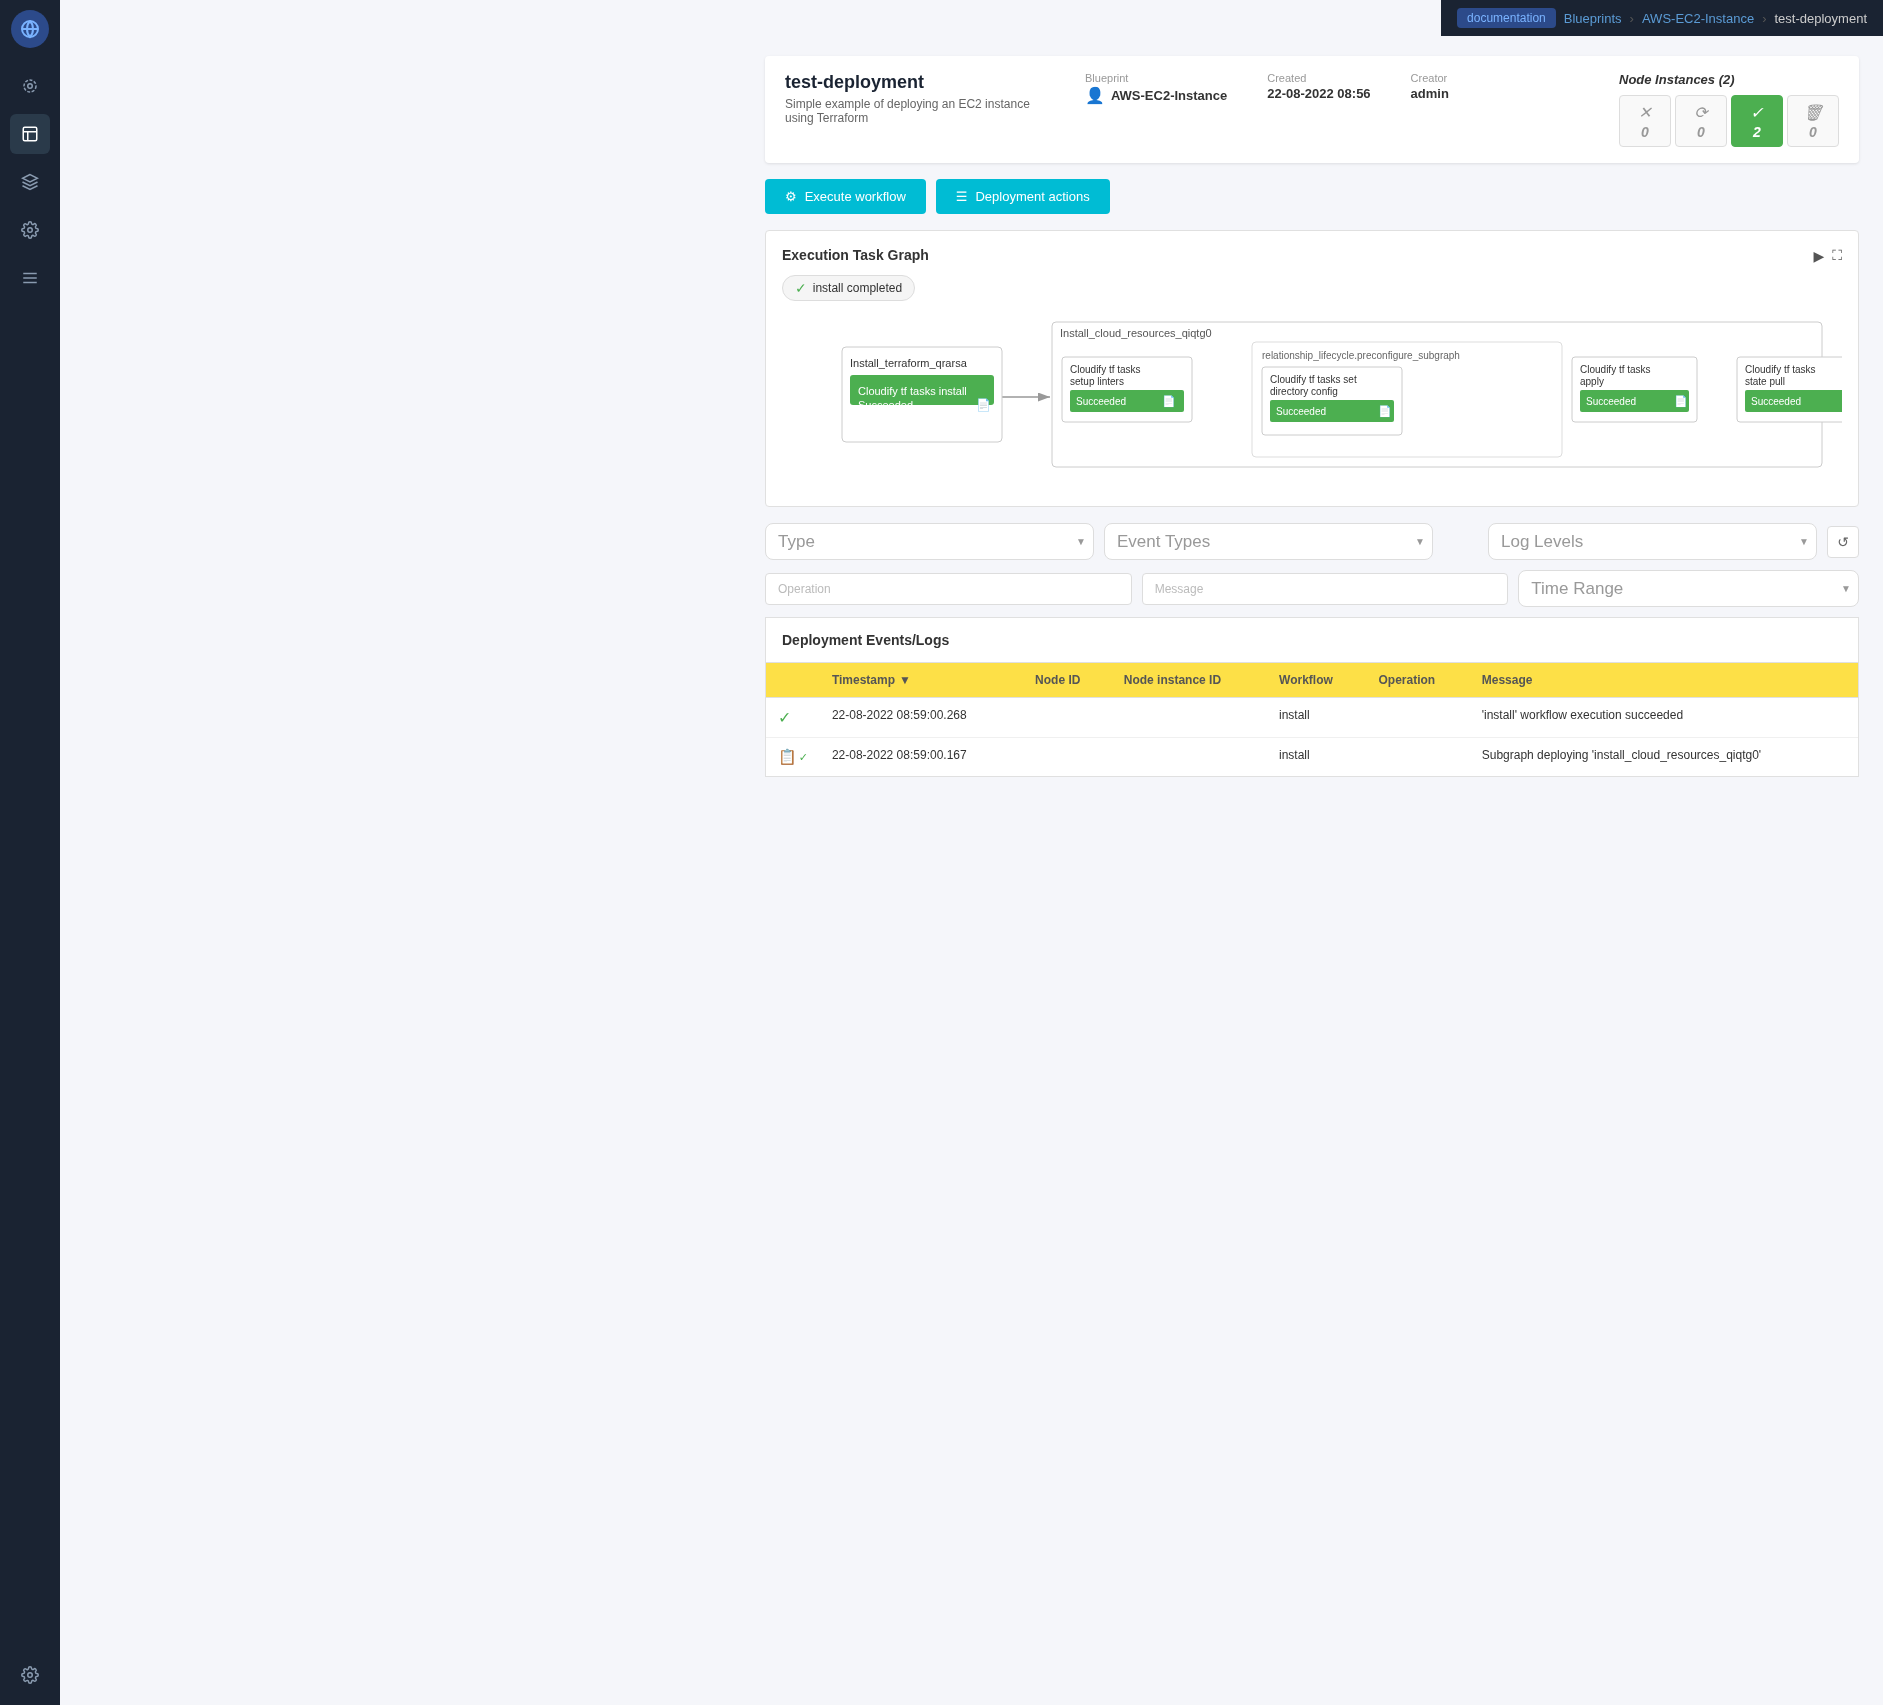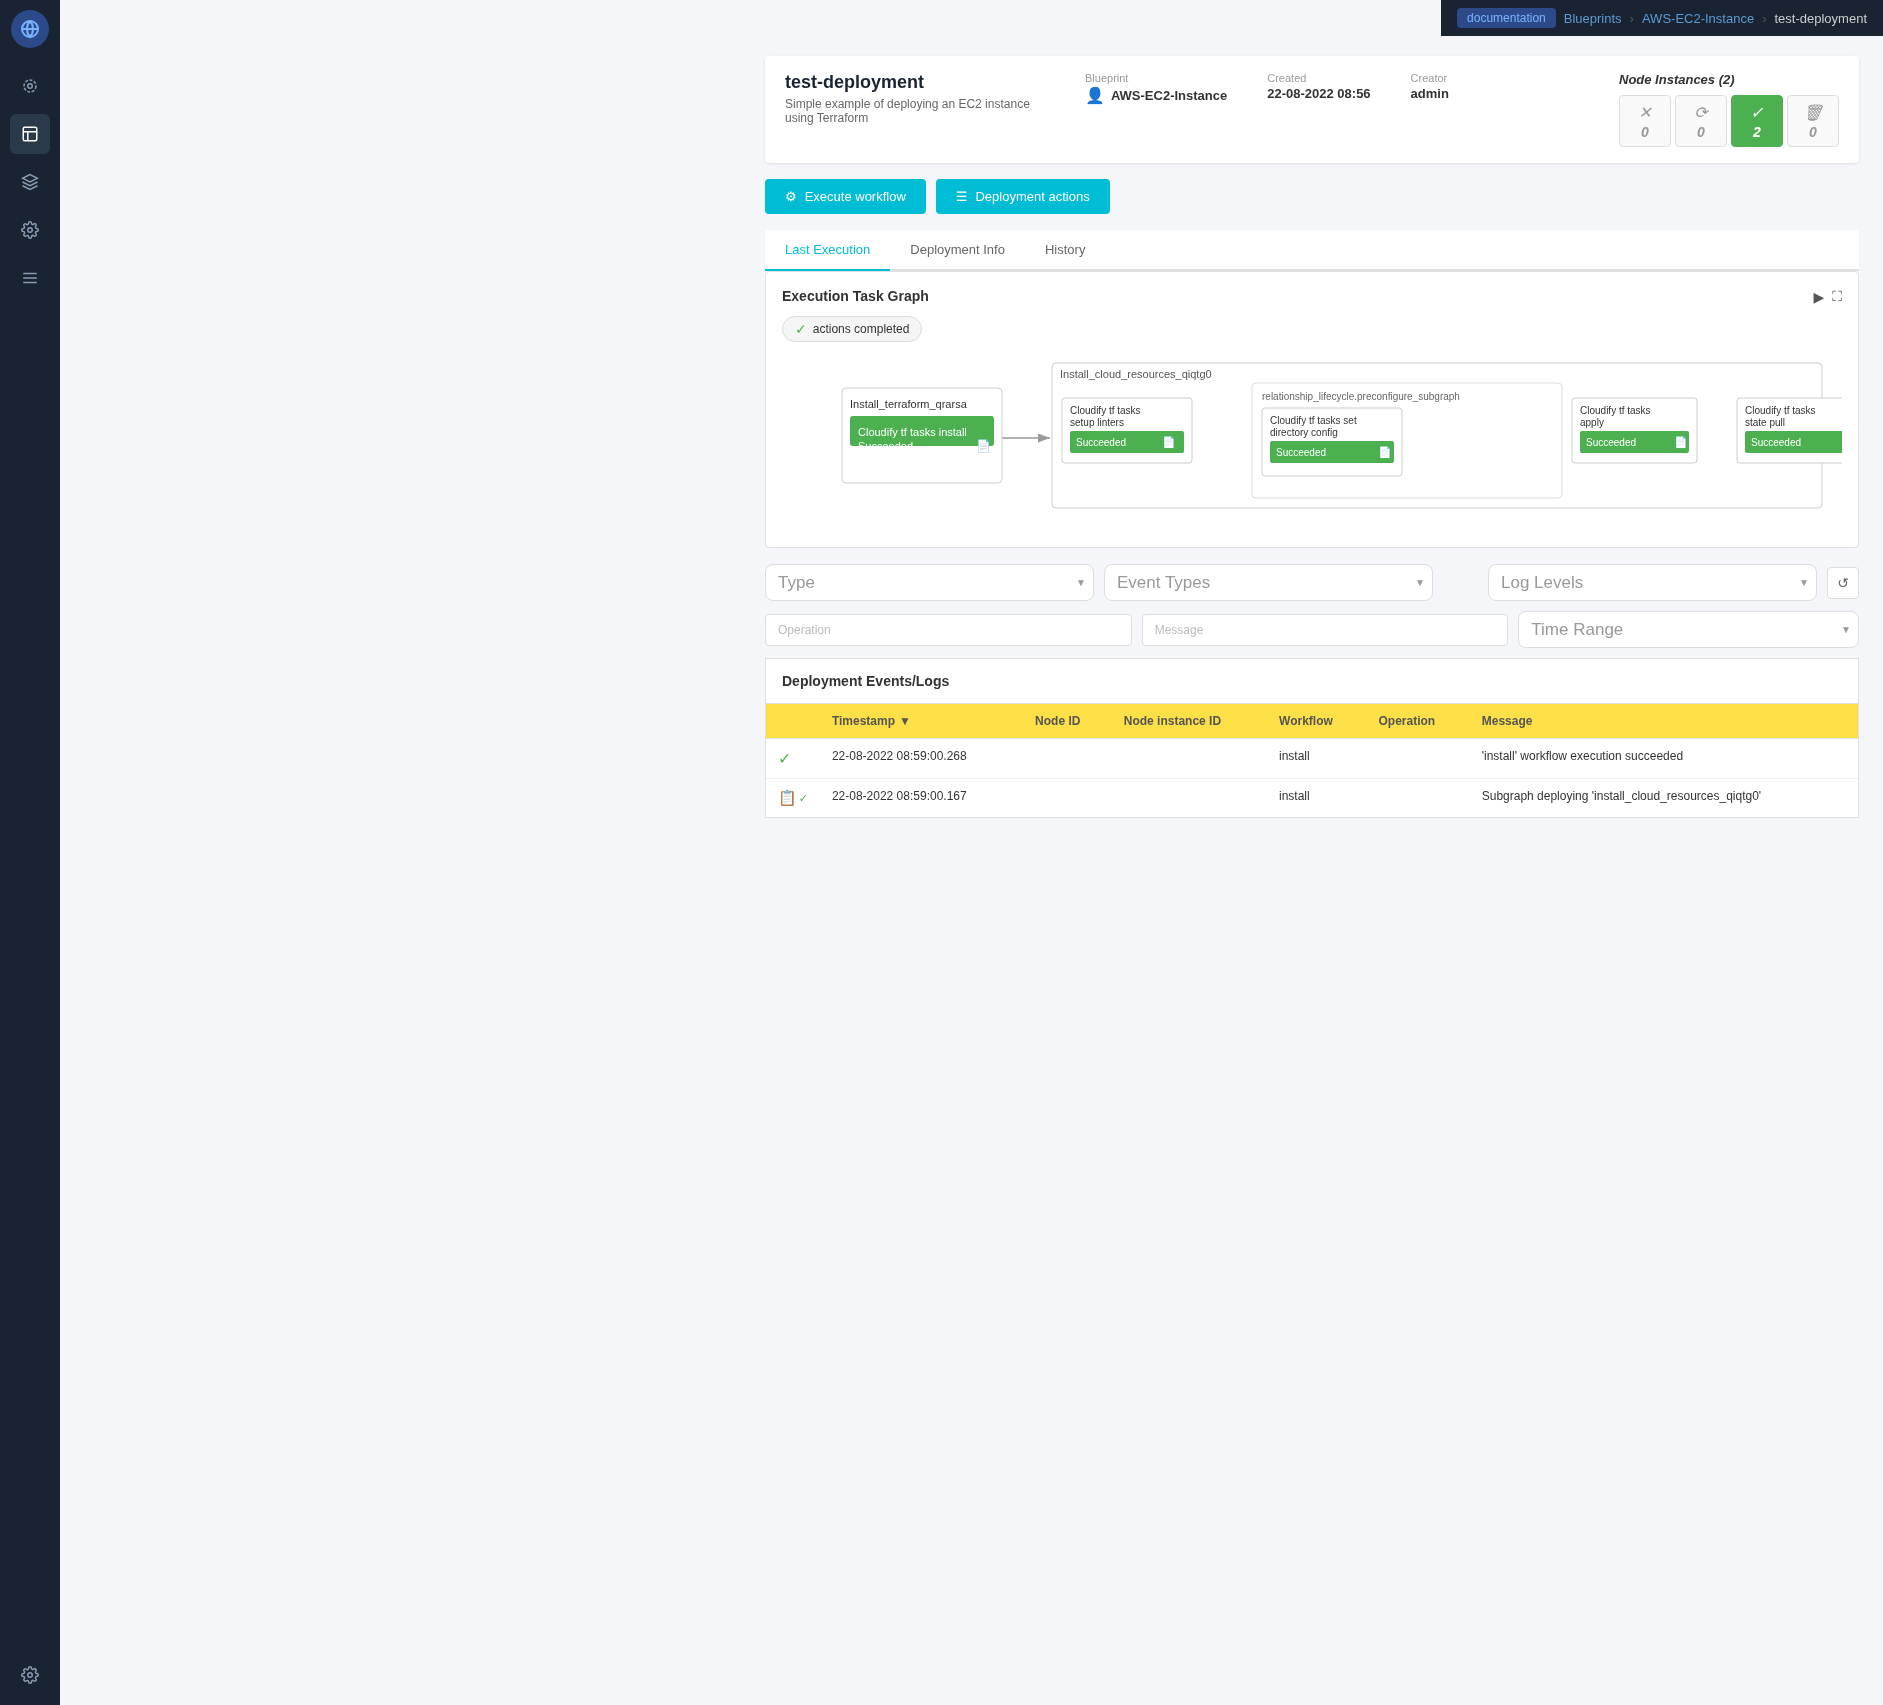--- a/index.html
+++ b/index.html
@@ -364,39 +364,28 @@
       <button class="btn-exec">
         <span>⚙</span>
         <span>Execute workflow</span>
       </button>
       <button class="btn-actions">
         <span>☰</span>
         <span>Deployment actions</span>
       </button>
     </div>
 
-    <div class="tabs">
-      <div class="tab active">
-        <span>Last Execution</span>
-      </div>
-      <div class="tab">
-        <span>Deployment Info</span>
-      </div>
-      <div class="tab">
-        <span>History</span>
-      </div>
-    </div>
 
     <div class="task-graph-section">
       <div style="display:flex; justify-content:space-between; align-items:flex-start;">
         <div>
           <div class="task-graph-title">Execution Task Graph</div>
           <div class="status-badge">
             <span class="check">✓</span>
-            <span>actions completed</span>
+            <span>install completed</span>
           </div>
         </div>
         <div class="graph-controls">
           <span>▶</span>
           <span>⛶</span>
         </div>
       </div>
 
       <div class="task-graph-canvas">
         <svg width="1060" height="170" style="overflow:visible;">

